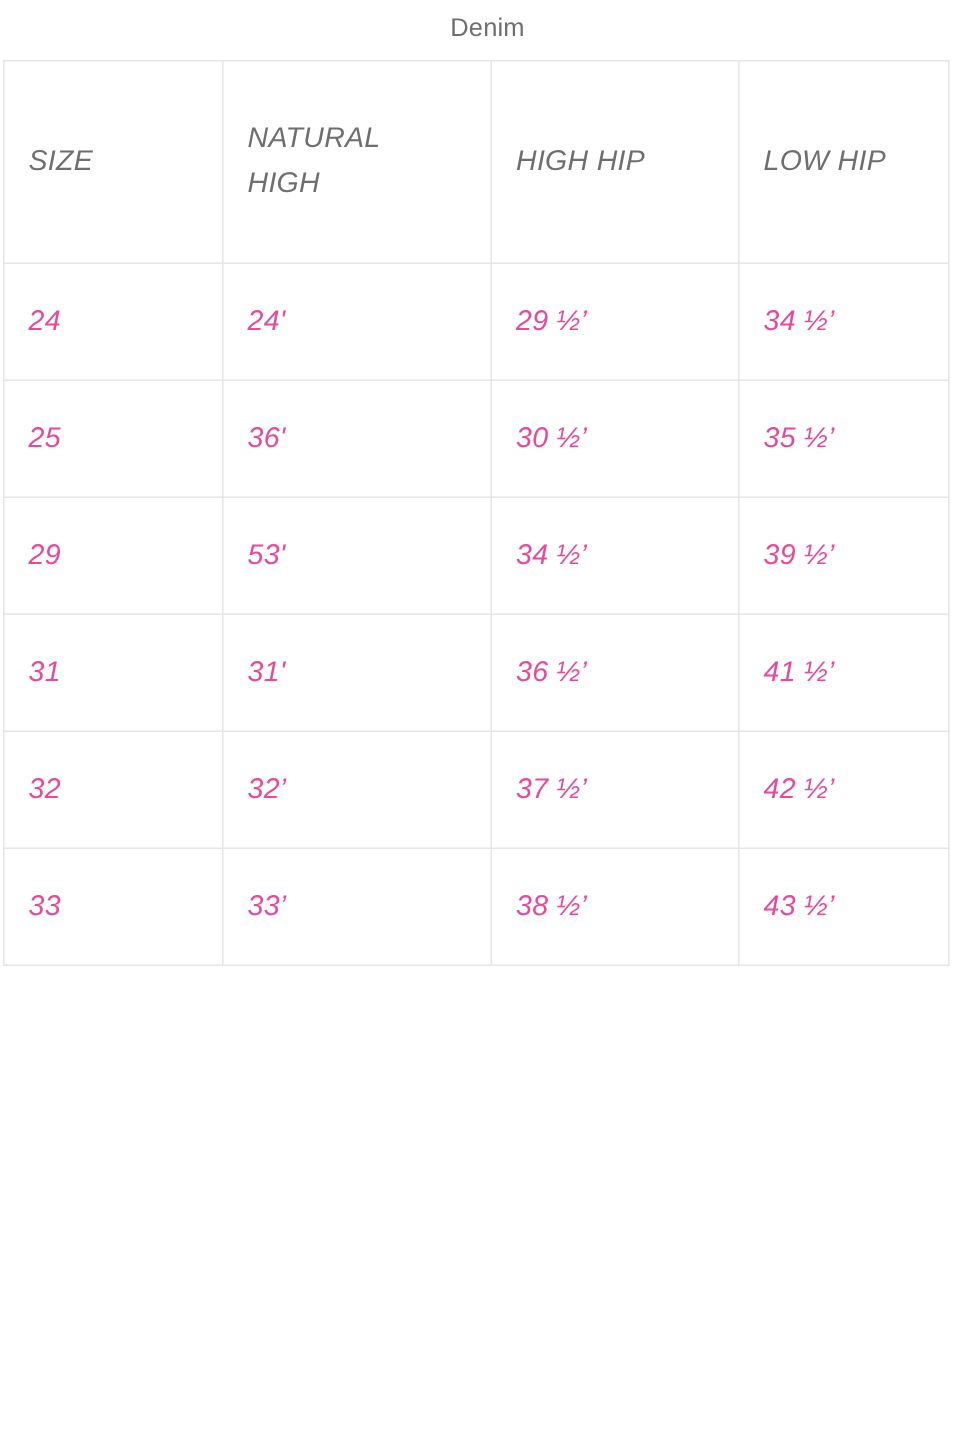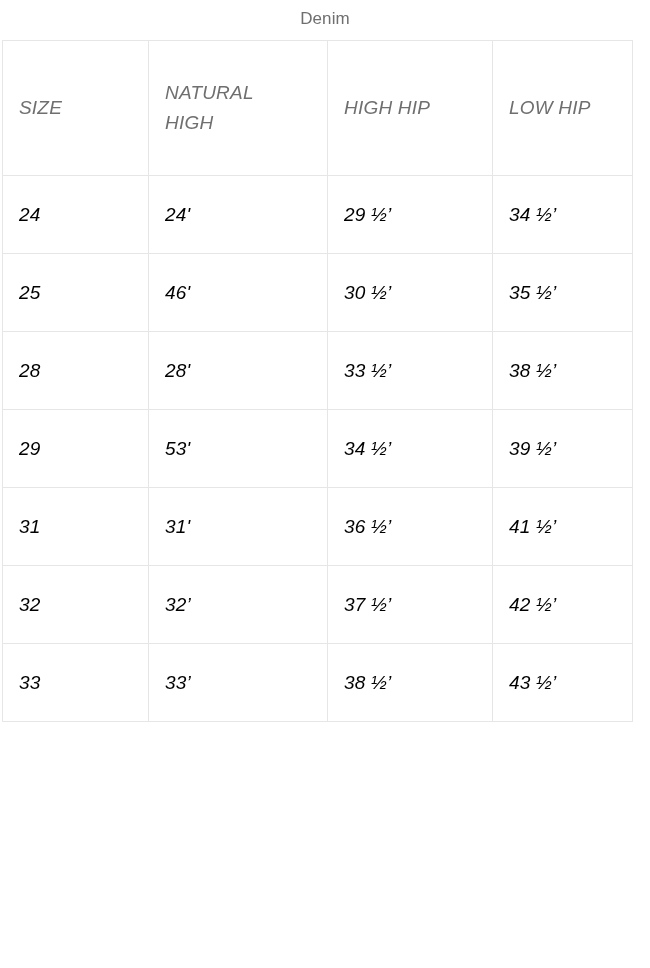--- a/index.html
+++ b/index.html
@@ -65,21 +65,21 @@
 
   table.size-chart thead th {
     height: 134px;
     font-size: 19px;
     color: #6f6f6f;
   }
 
   table.size-chart tbody td {
     height: 77px;
     font-size: 19px;
-    color: #000000;
+    color: #ec4899;
   }
 
   col.col-size       { width: 146px; }
   col.col-waist      { width: 179px; }
   col.col-high-hip   { width: 165px; }
   col.col-low-hip    { width: 140px; }
 
   .hdr-line { display: block; }
 </style>
 </head>
@@ -116,29 +116,23 @@
       </thead>
       <tbody>
         <tr>
           <td>24</td>
           <td>24'</td>
           <td>29 ½’</td>
           <td>34 ½’</td>
         </tr>
         <tr>
           <td>25</td>
-          <td>46'</td>
+          <td>36'</td>
           <td>30 ½’</td>
           <td>35 ½’</td>
-        </tr>
-        <tr>
-          <td>28</td>
-          <td>28'</td>
-          <td>33 ½’</td>
-          <td>38 ½’</td>
         </tr>
         <tr>
           <td>29</td>
           <td>53'</td>
           <td>34 ½’</td>
           <td>39 ½’</td>
         </tr>
         <tr>
           <td>31</td>
           <td>31'</td>

